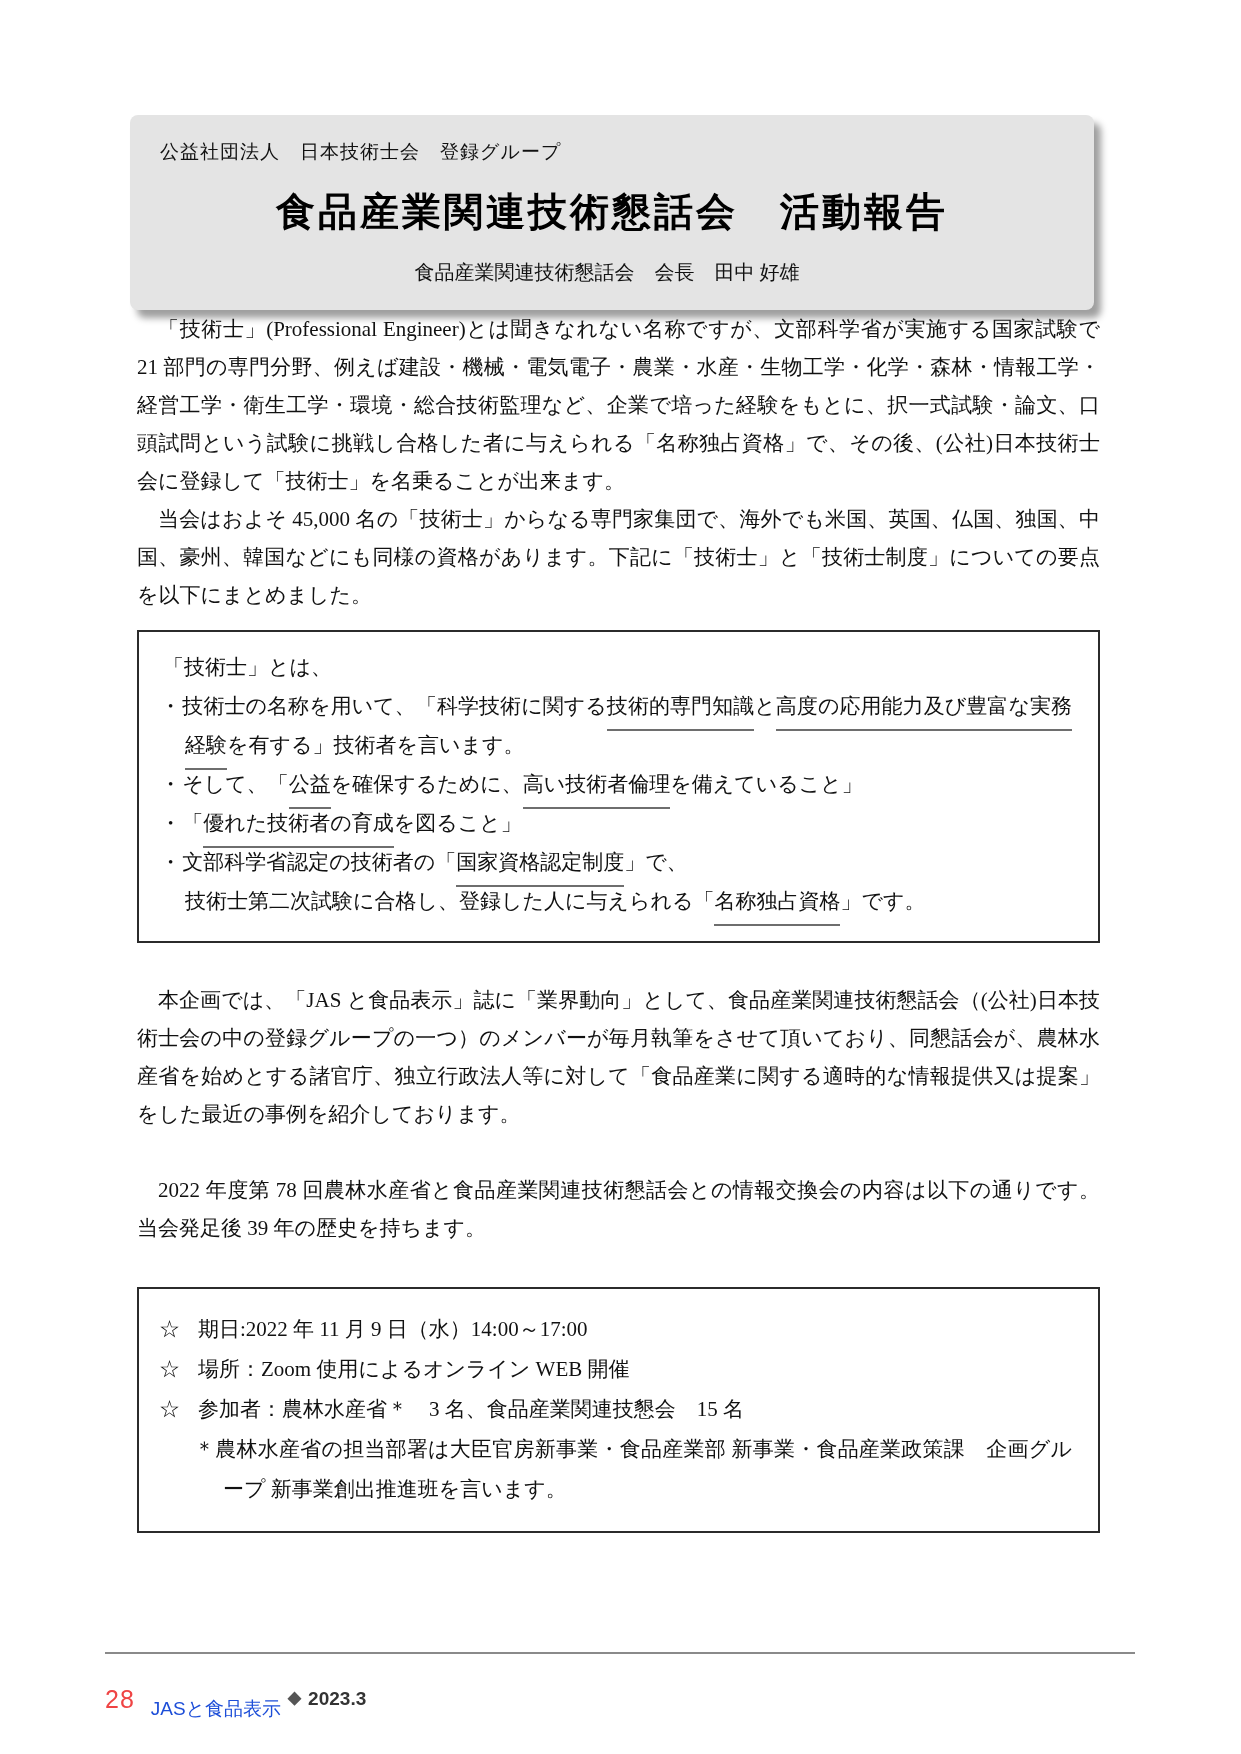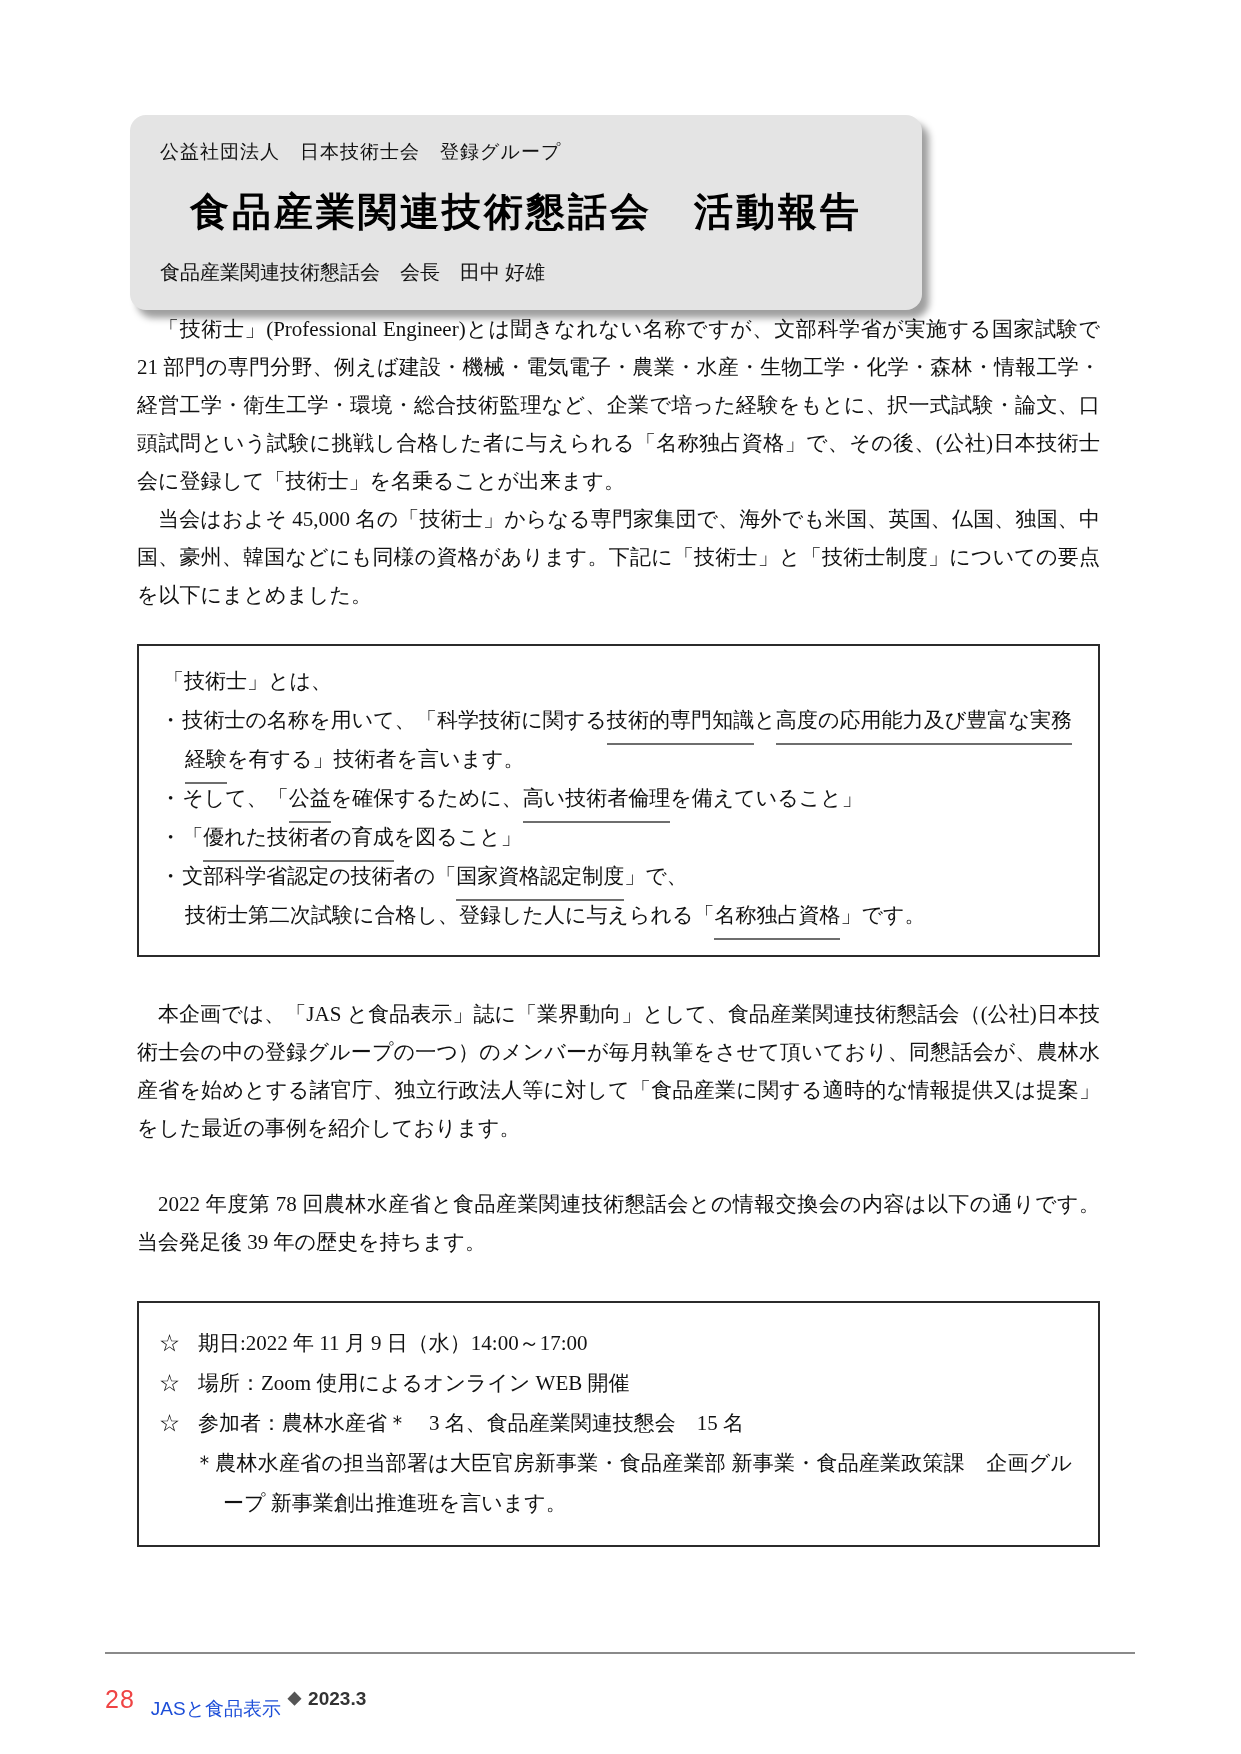--- a/index.html
+++ b/index.html
@@ -5,43 +5,43 @@
   html, body { margin:0; padding:0; background:#ffffff; }
   .page {
     position:relative; width:1241px; height:1754px;
     background:#ffffff; overflow:hidden;
     font-family:"Liberation Serif", serif; color:#111;
   }
   .content { position:absolute; left:137px; top:115px; width:963px; }
 
   
   .header-box {
-    box-sizing:border-box; width:792px; margin-left:-7px;
-    background:#e4e4e4; border-radius:16px;
+    box-sizing:border-box; width:964px; margin-left:-7px;
+    background:#e4e4e4; border-radius:8px;
     box-shadow:7px 8px 7px rgba(0,0,0,0.38);
     padding:24px 30px 24px 30px;
     font-family:"Liberation Sans", sans-serif;
   }
   .org   { font-size:19px; color:#111; letter-spacing:1px; }
   .title { margin:20px 0 12px 0; text-align:center; font-size:39px;
            font-weight:bold; letter-spacing:3px; color:#000; }
-  .author{ margin-top:20px; text-align:left; font-size:20px;
+  .author{ margin-top:20px; text-align:center; font-size:20px;
            font-family:"Liberation Serif", serif; padding-right:10px; }
 
   
   .body {
     margin:0; font-size:21px; line-height:38px;
     text-align:justify; text-indent:1em; color:#111;
   }
   .p-first { }
   .p-gap   { margin-top:38px; }
 
   
   .box { box-sizing:border-box; width:100%; border:2px solid #2b2b2b; background:#fff; }
-  .box1 { margin-top:30px; padding:16px 26px 20px 16px; font-size:21px; line-height:39px; }
+  .box1 { margin-top:16px; padding:16px 26px 20px 16px; font-size:21px; line-height:39px; }
   .box1-intro { padding-left:8px; }
   .bullet { padding-left:30px; text-indent:-17px; text-align:justify; }
   .bullet .marker { font-size:15px; margin-right:9px; vertical-align:2px; }
   .bullet.cont { text-indent:0; }
   .u { border-bottom:2px solid #6e6e6e; padding-bottom:11px; }
 
   .box2 { margin-top:40px; padding:20px 26px 22px 20px; font-size:21px; line-height:40px; }
   .star-item .star { margin-right:18px; }
   .note { padding-left:64px; text-indent:-29px; text-align:justify; }
 

